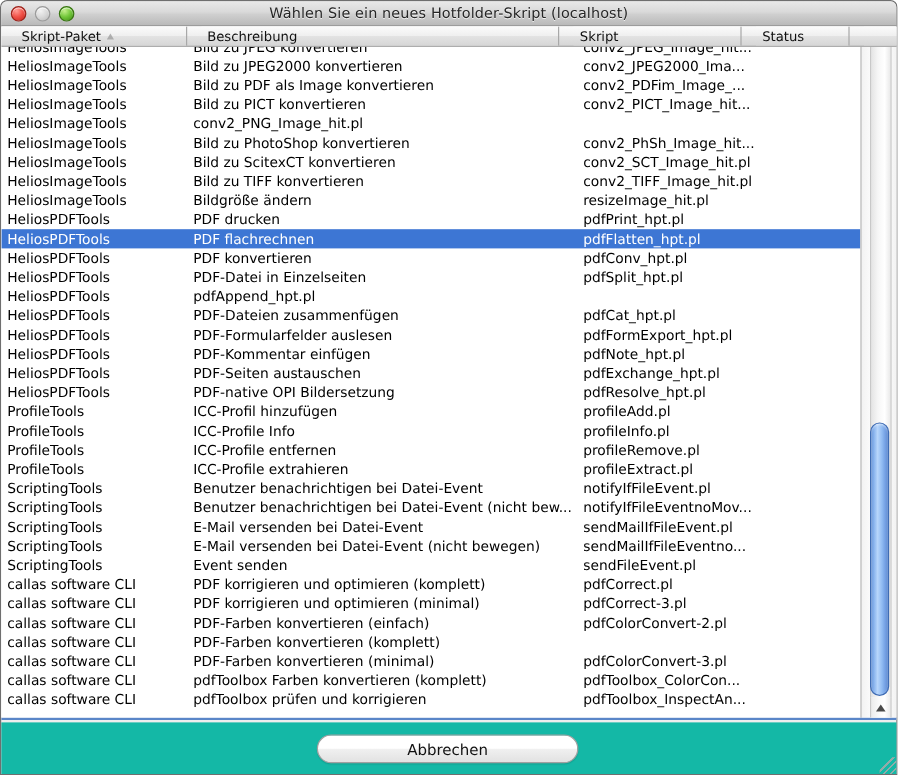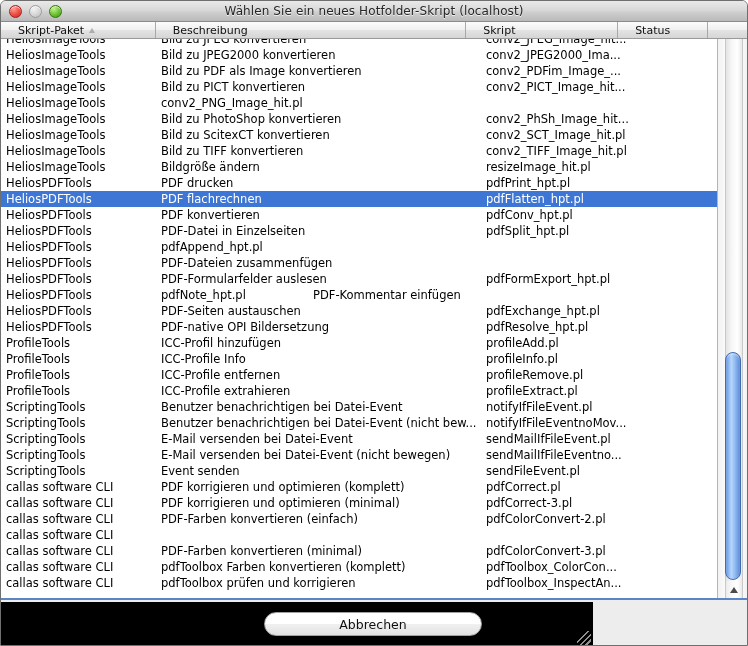--- a/index.html
+++ b/index.html
@@ -223,23 +223,23 @@
     border-left: 4px solid transparent;
     border-right: 4px solid transparent;
     border-bottom: 6px solid #4a4a4a;
   }
 
   
   .footer {
     position: absolute;
     left: 0;
     top: 601px;
-    width: 592px;
+    width: 748px;
     height: 45px;
-    background: #000000;
+    background: #14b8a6;
   }
   .btn {
     position: absolute;
     top: 10px;
     height: 24px;
     box-sizing: border-box;
     border-radius: 12px;
     font-size: 12.5px;
     color: #111111;
     display: flex;
@@ -390,32 +390,33 @@
             <div class="cell c3"></div>
           </div>
           <div class="row">
             <div class="cell c0">HeliosPDFTools</div>
             <div class="cell c2">pdfAppend_hpt.pl</div>
             <div class="cell c3"></div>
           </div>
           <div class="row">
             <div class="cell c0">HeliosPDFTools</div>
             <div class="cell c1">PDF-Dateien zusammenfügen</div>
+            <div class="cell c2">pdfCat_hpt.pl</div>
             <div class="cell c3"></div>
           </div>
           <div class="row">
             <div class="cell c0">HeliosPDFTools</div>
             <div class="cell c1">PDF-Formularfelder auslesen</div>
             <div class="cell c2">pdfFormExport_hpt.pl</div>
             <div class="cell c3"></div>
           </div>
           <div class="row">
             <div class="cell c0">HeliosPDFTools</div>
+            <div class="cell c1">PDF-Kommentar einfügen</div>
             <div class="cell c2">pdfNote_hpt.pl</div>
-            <div class="cell c1">PDF-Kommentar einfügen</div>
             <div class="cell c3"></div>
           </div>
           <div class="row">
             <div class="cell c0">HeliosPDFTools</div>
             <div class="cell c1">PDF-Seiten austauschen</div>
             <div class="cell c2">pdfExchange_hpt.pl</div>
             <div class="cell c3"></div>
           </div>
           <div class="row">
             <div class="cell c0">HeliosPDFTools</div>
@@ -490,20 +491,21 @@
             <div class="cell c3"></div>
           </div>
           <div class="row">
             <div class="cell c0">callas software CLI</div>
             <div class="cell c1">PDF-Farben konvertieren (einfach)</div>
             <div class="cell c2">pdfColorConvert-2.pl</div>
             <div class="cell c3"></div>
           </div>
           <div class="row">
             <div class="cell c0">callas software CLI</div>
+            <div class="cell c1">PDF-Farben konvertieren (komplett)</div>
             <div class="cell c3"></div>
           </div>
           <div class="row">
             <div class="cell c0">callas software CLI</div>
             <div class="cell c1">PDF-Farben konvertieren (minimal)</div>
             <div class="cell c2">pdfColorConvert-3.pl</div>
             <div class="cell c3"></div>
           </div>
           <div class="row">
             <div class="cell c0">callas software CLI</div>

